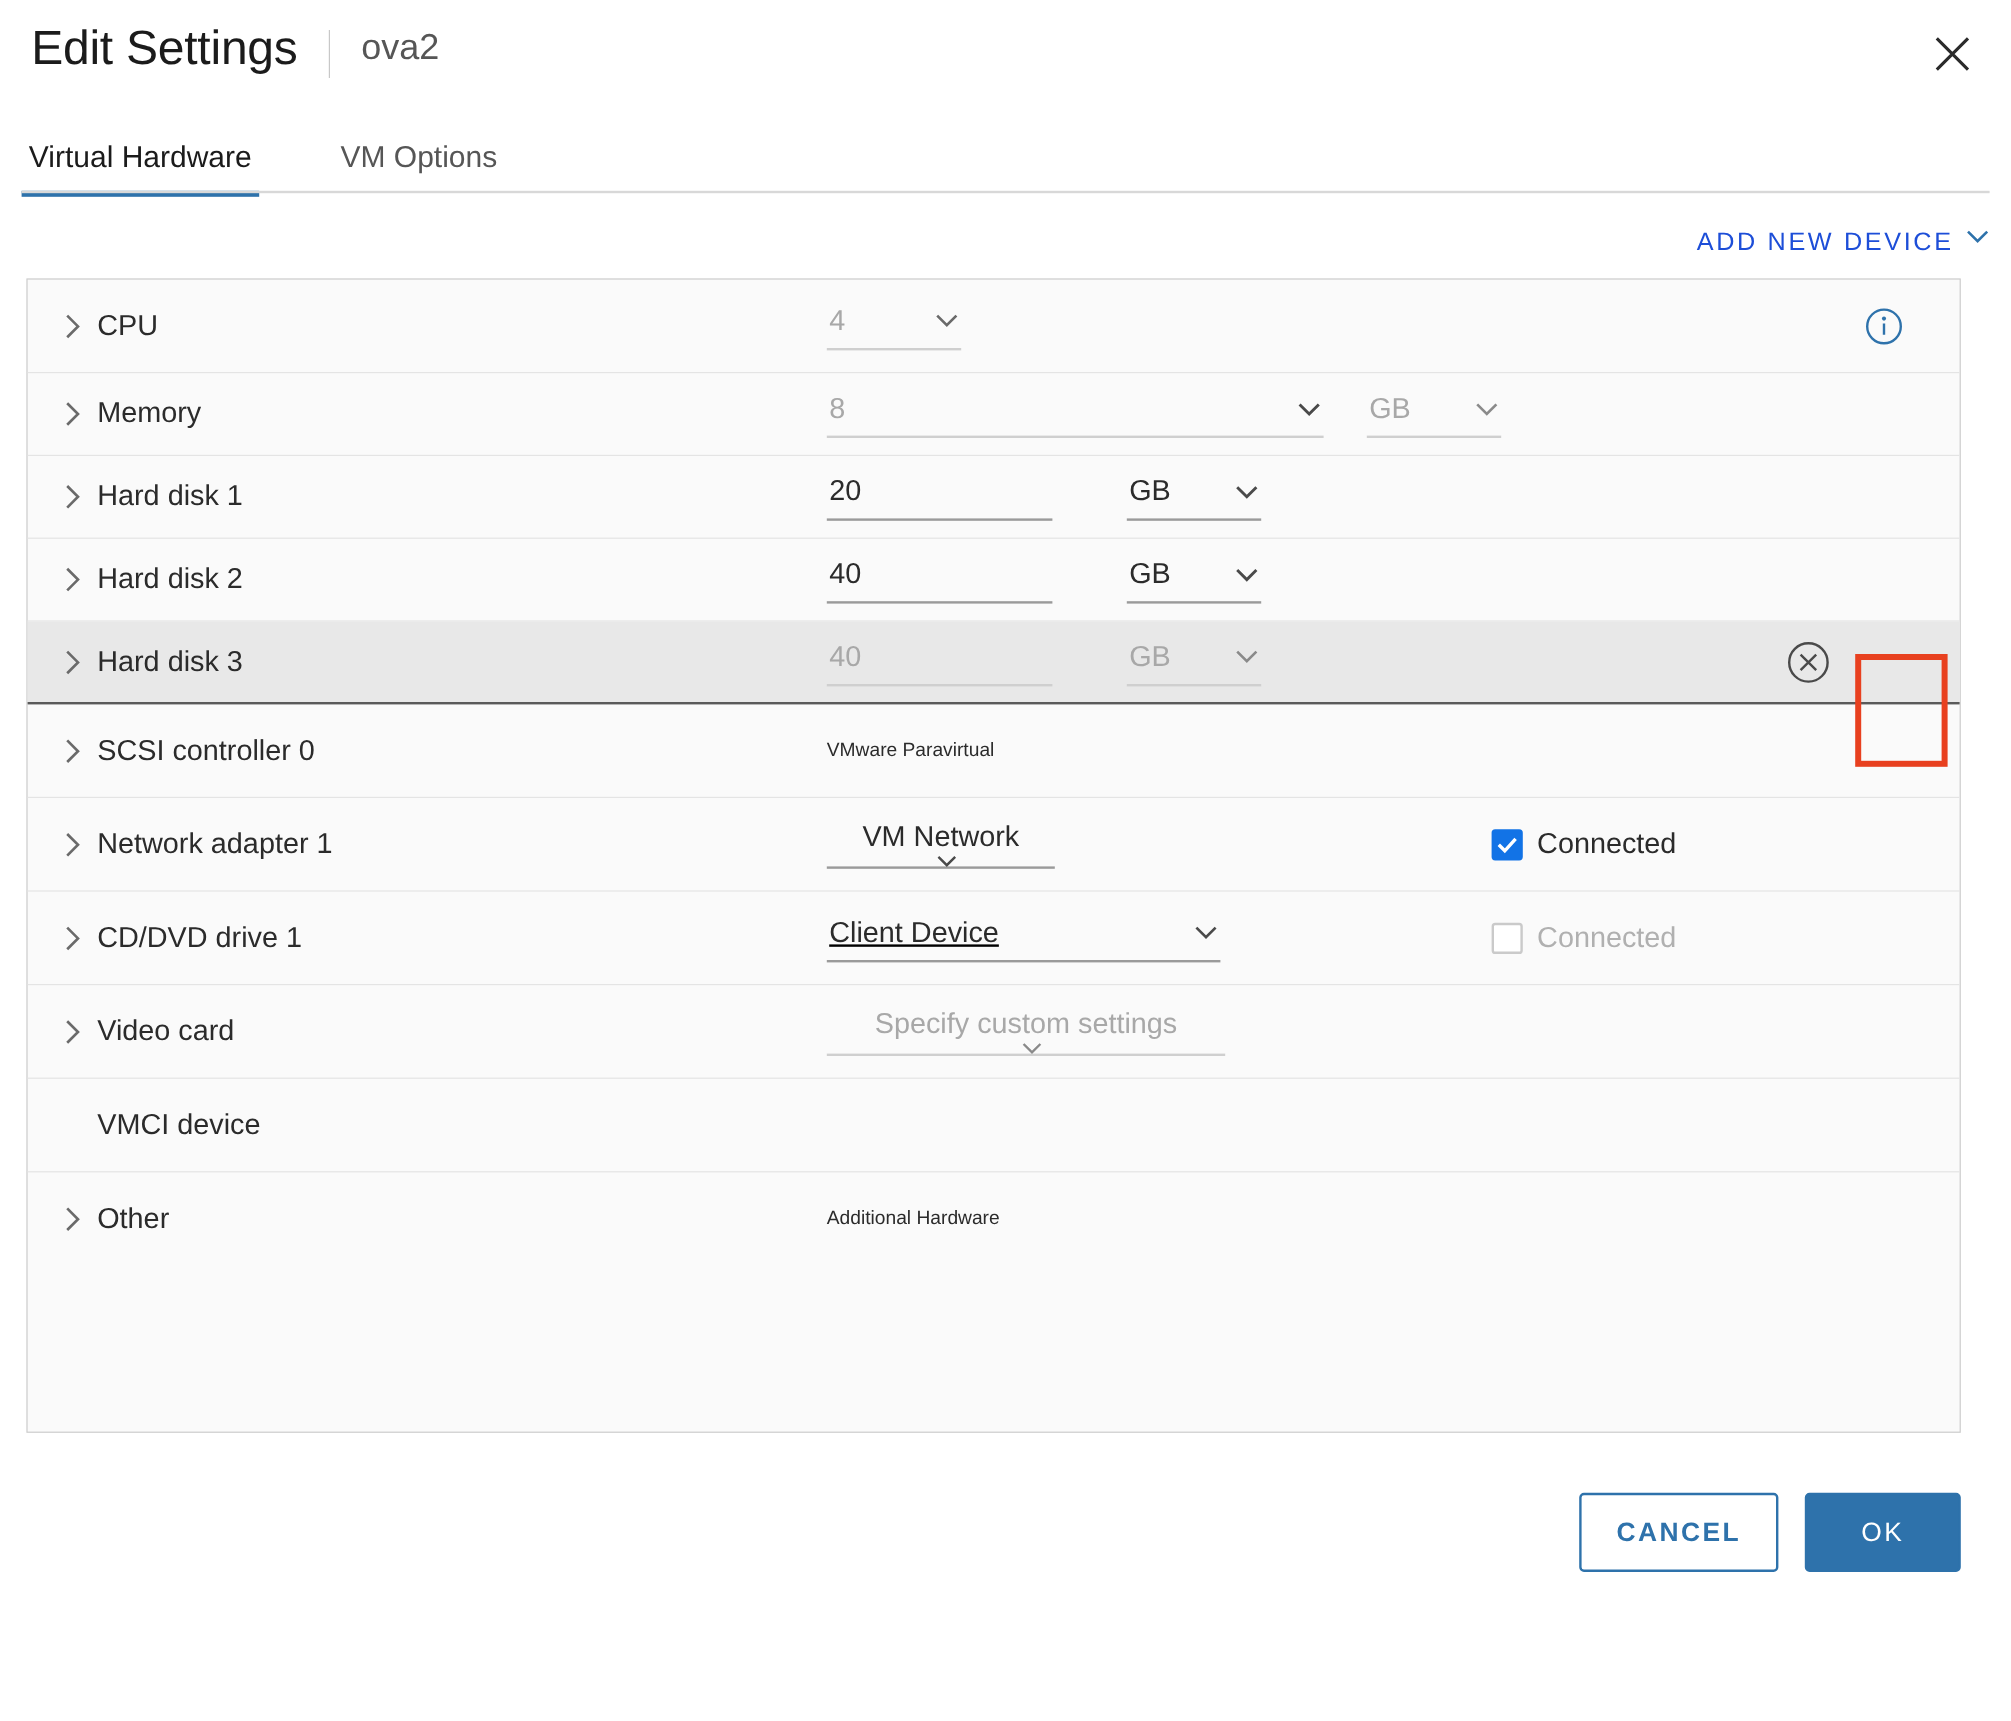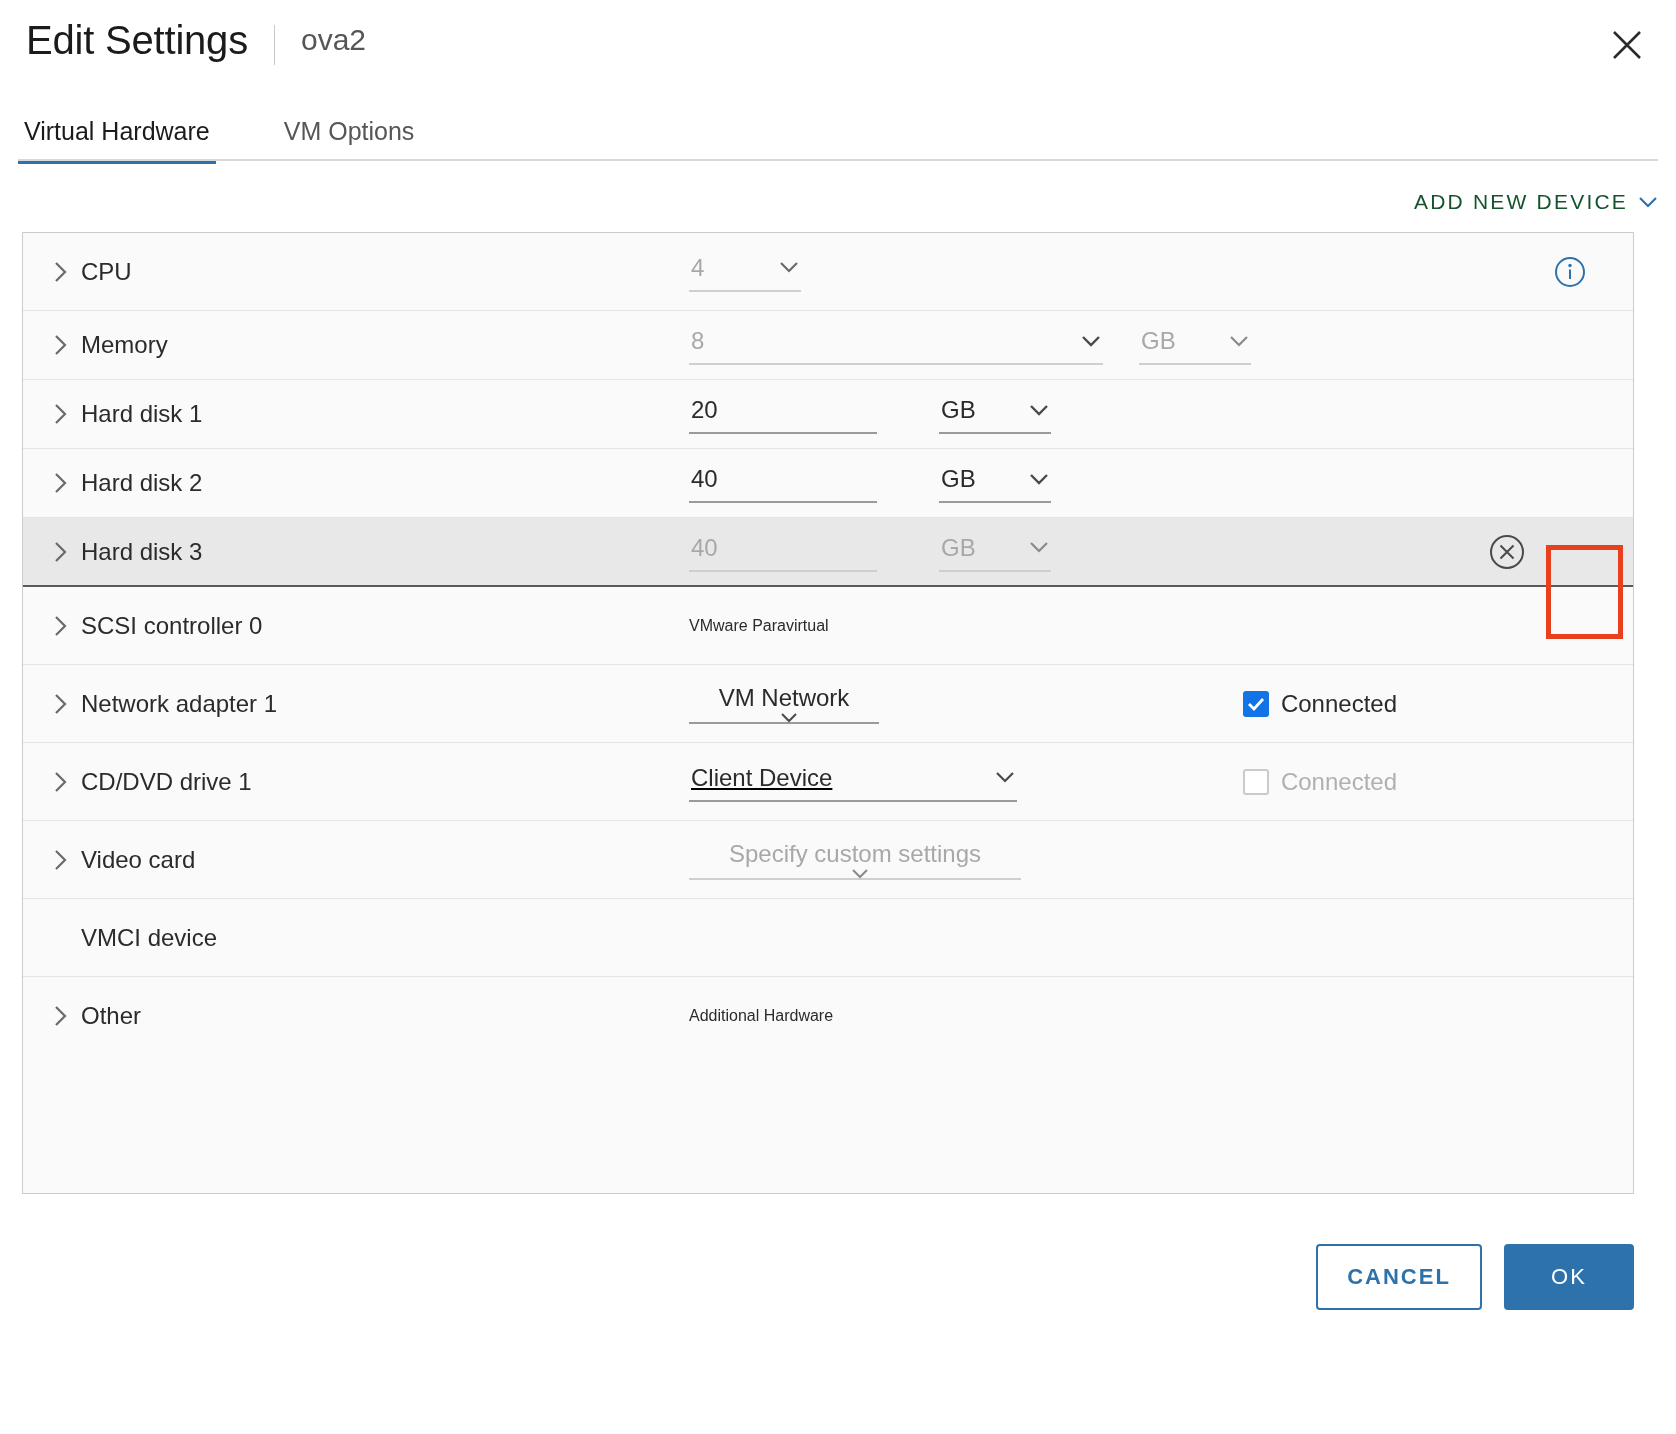--- a/index.html
+++ b/index.html
@@ -106,25 +106,24 @@
     left: 18px; top: 178px;
     width: 1640px;
     height: 48px;
     display: flex;
     justify-content: flex-end;
     align-items: center;
   }
   .add-device {
     font-size: 21px;
     letter-spacing: 2.2px;
-    color: #14532d;
+    color: #1d4ed8;
     font-weight: 500;
     cursor: pointer;
     display: flex;
-    align-items: center;
     gap: 10px;
   }
 
   
   .device-table {
     position: absolute;
     left: 22px; top: 232px;
     width: 1612px;
     height: 962px;
     background: #fafafa;

